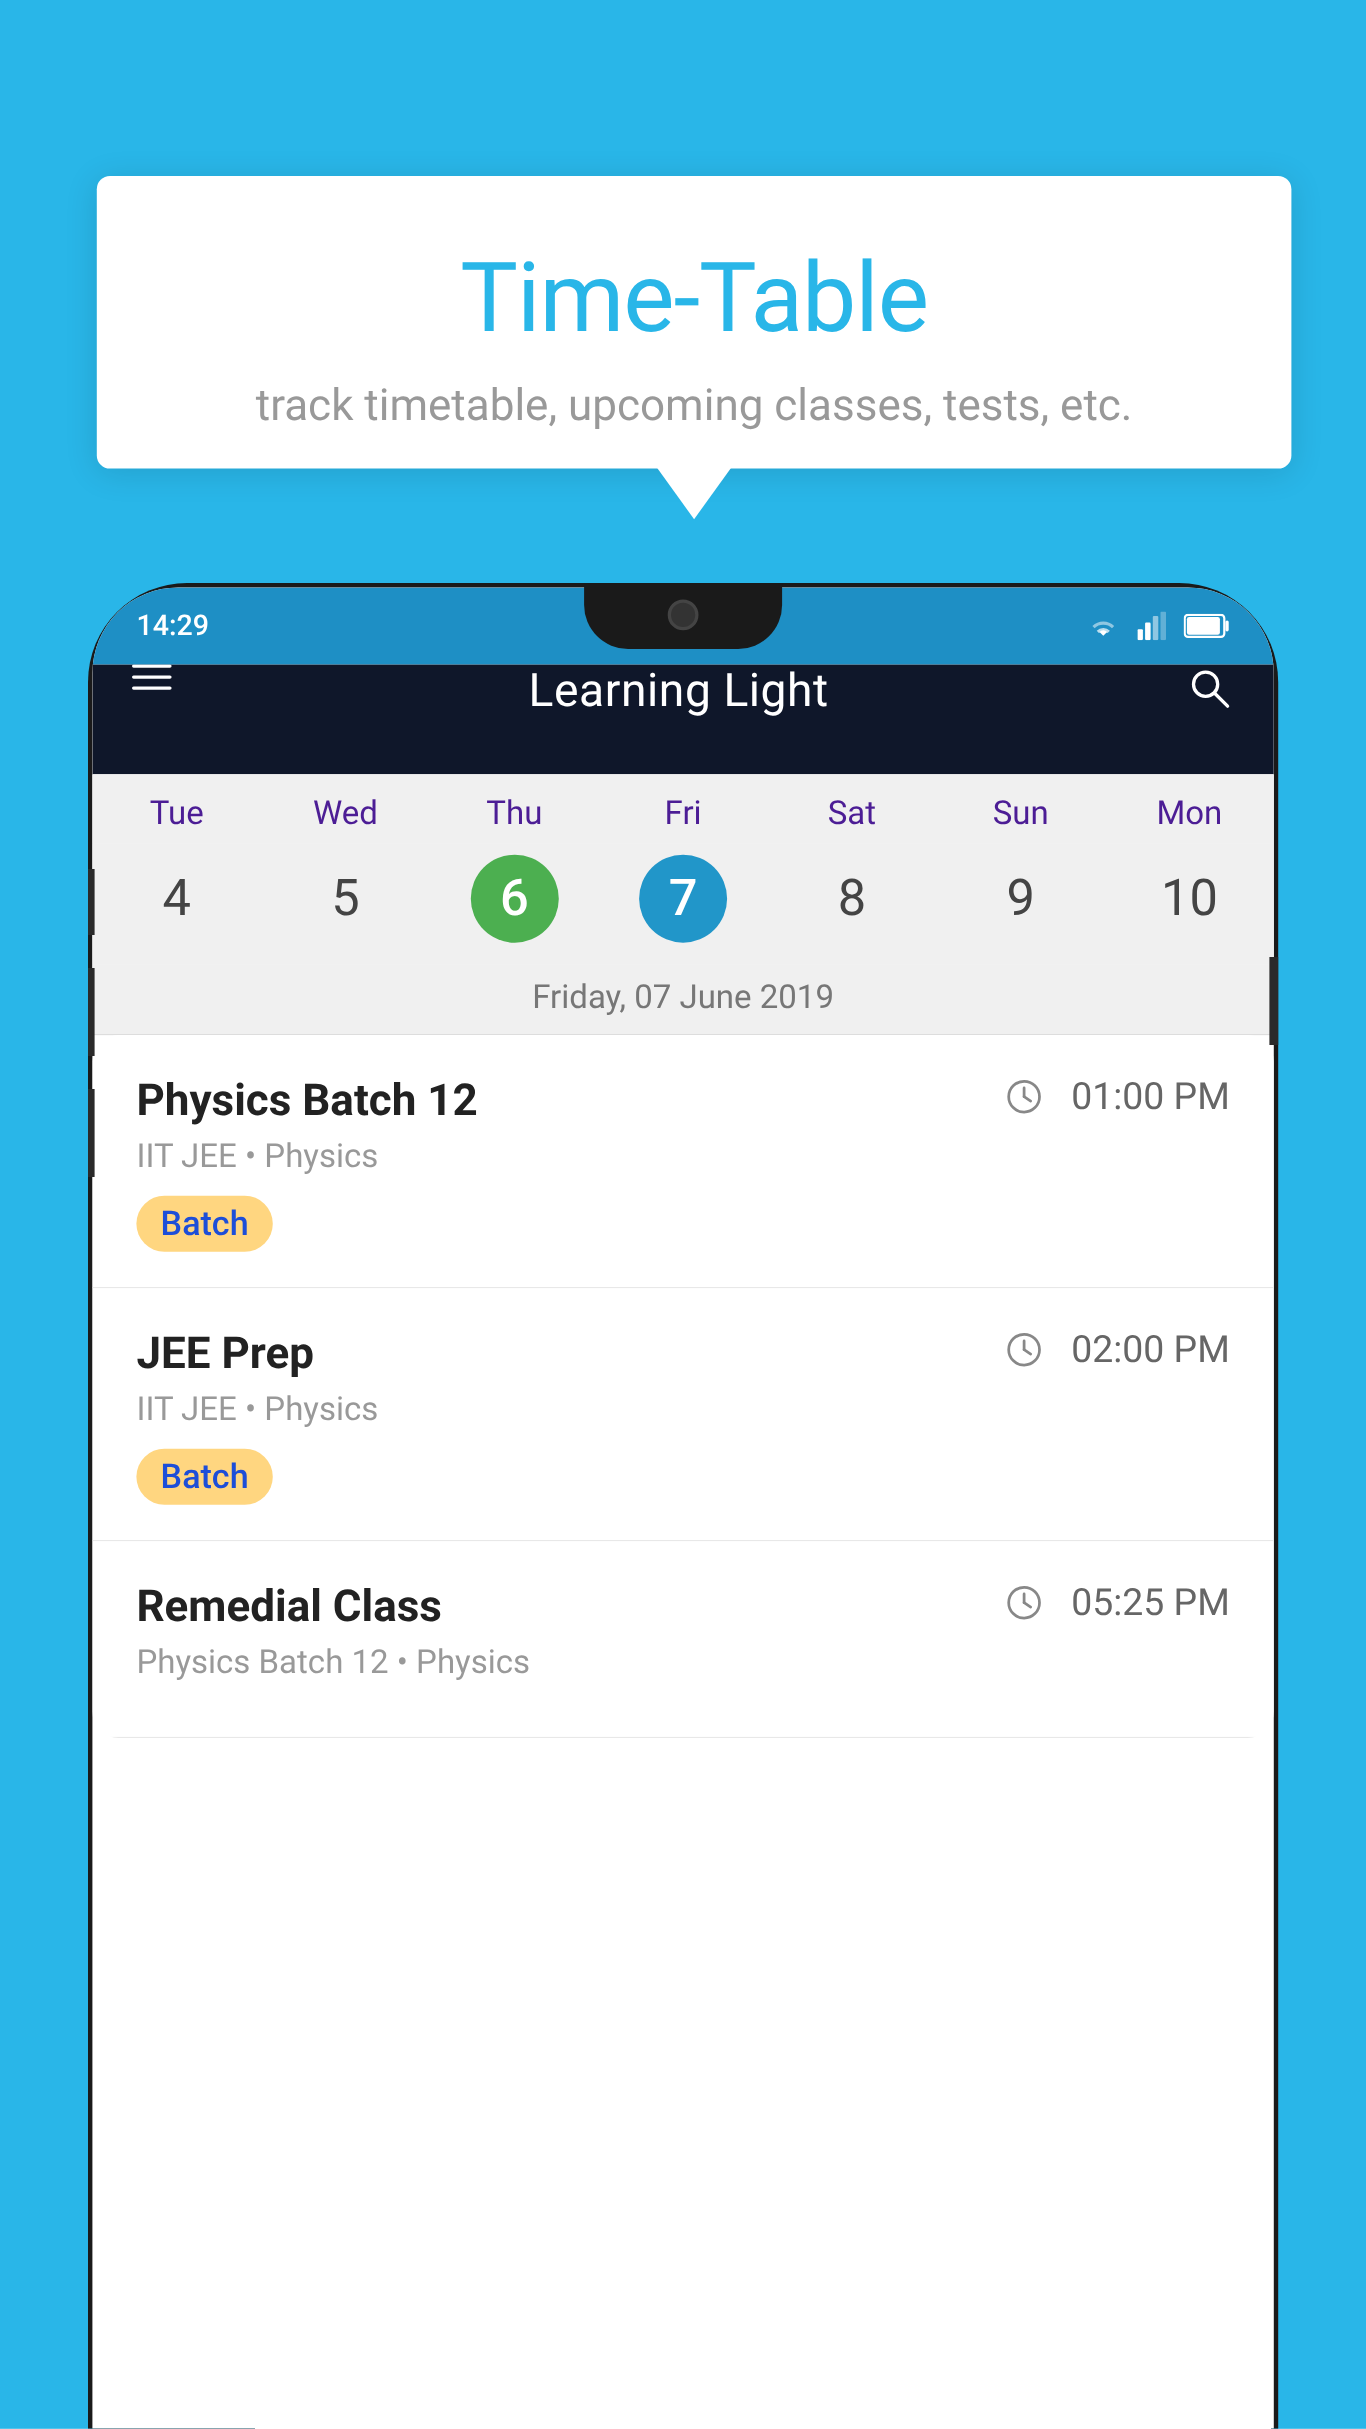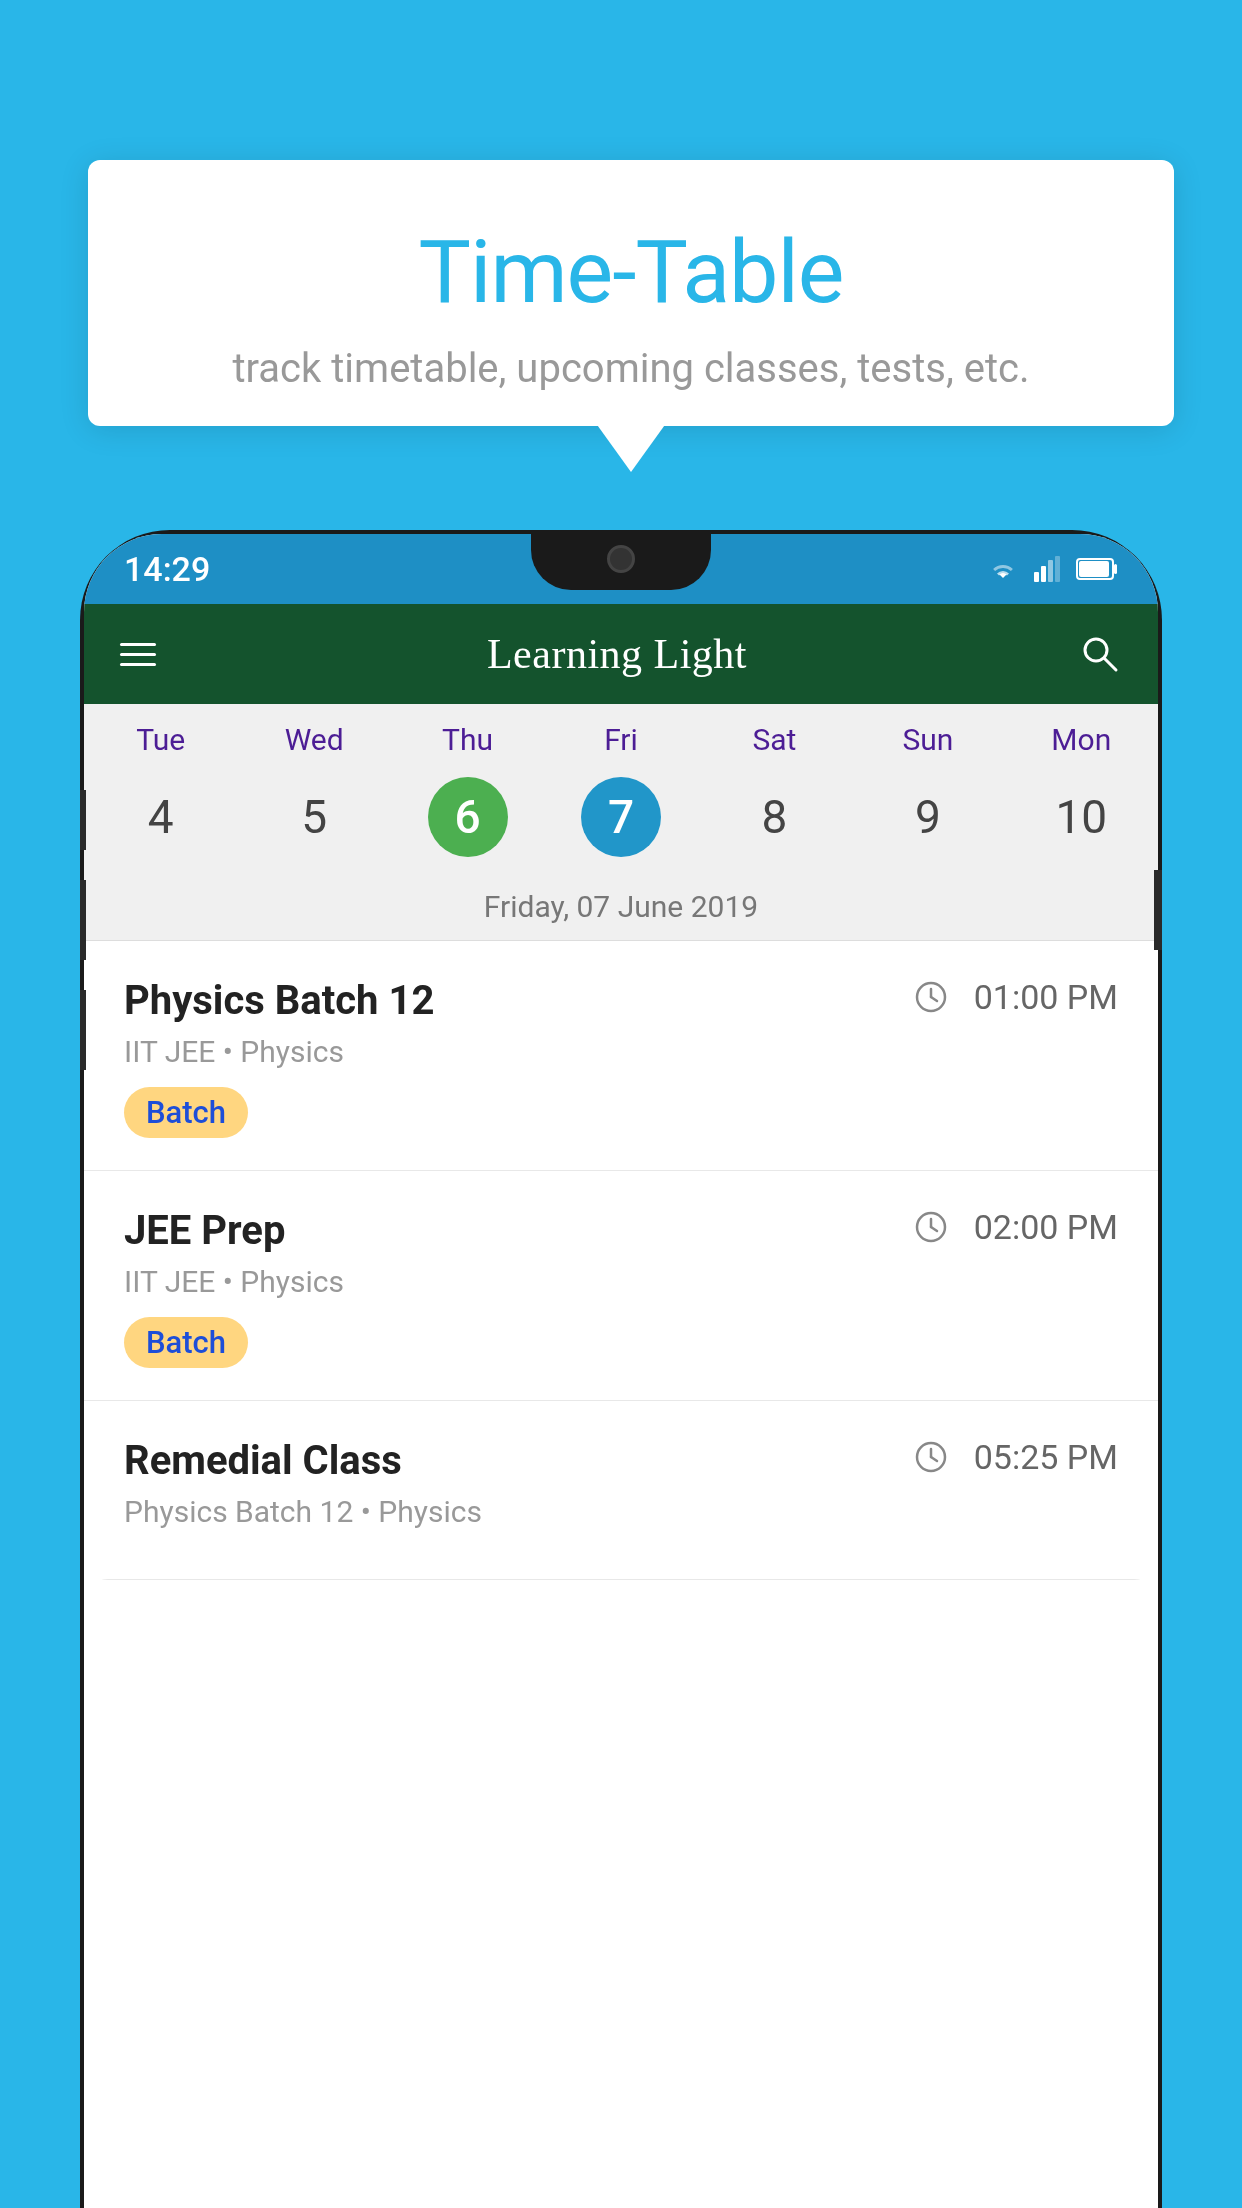--- a/index.html
+++ b/index.html
@@ -99,21 +99,21 @@
       display: flex;
       align-items: center;
       justify-content: space-between;
       padding: 0 40px;
       position: relative;
       z-index: 10;
     }
 
     .status-time {
       color: white;
-      font-size: 34px;
+      font-size: 26px;
       font-weight: 500;
     }
 
     .status-icons {
       display: flex;
       align-items: center;
       gap: 14px;
     }
 
     .wifi-icon {
@@ -121,27 +121,25 @@
       height: 26px;
     }
 
     .signal-icon {
       width: 28px;
       height: 26px;
     }
 
     
     .app-bar {
-      background: #14532d;
+      background: #0f172a;
       height: 100px;
       display: flex;
-      align-items: center;
       padding: 0 36px;
       justify-content: space-between;
-      font-family: Liberation Serif, serif;
     }
 
     .app-bar-menu {
       color: white;
       font-size: 40px;
       line-height: 1;
       display: flex;
       flex-direction: column;
       gap: 7px;
       cursor: pointer;

